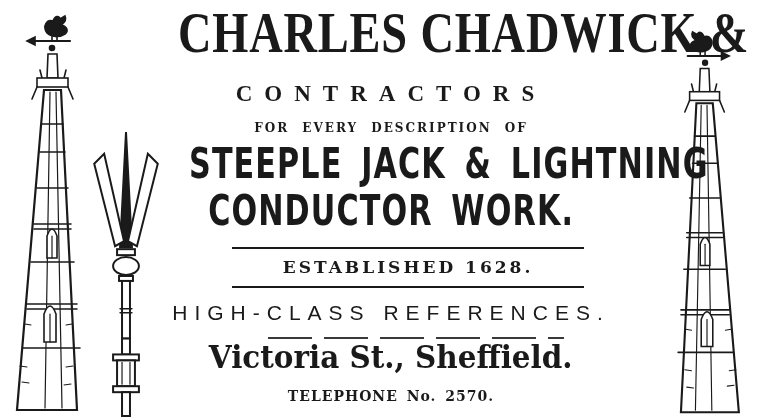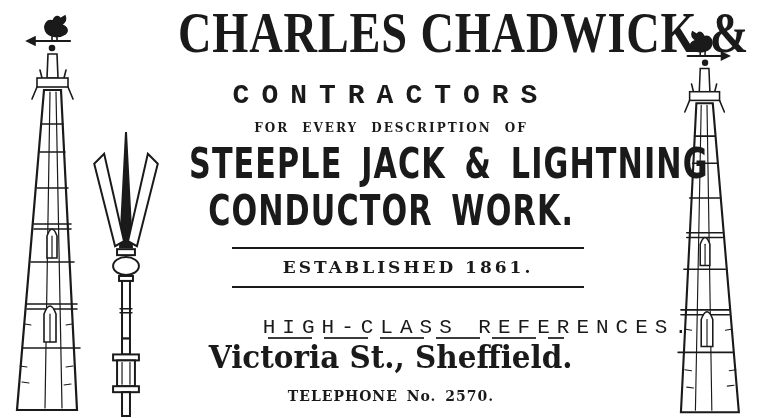--- a/index.html
+++ b/index.html
@@ -21,23 +21,23 @@
     font-family:"Liberation Serif", serif;
     font-weight:700;
     font-size:58px;
     letter-spacing:1px;
     line-height:1.0;
   }
   .company .stretch{transform:scaleX(0.80);}
 
   .trade{
     top:82px;
-    font-family:Liberation Mono, monospace;
-    font-weight:700;
-    font-size:28px;
+    font-family:Liberation Serif, serif;
+    font-weight:700;
+    font-size:23px;
     letter-spacing:12px;
     line-height:1.0;
   }
   .qualifier{
     top:121px;
     font-family:"DejaVu Serif", serif;
     font-weight:700;
     font-size:12px;
     letter-spacing:2px;
     word-spacing:7px;
@@ -63,26 +63,25 @@
   }
   .estab-text{
     font-family:"DejaVu Serif", serif;
     font-weight:700;
     font-size:17px;
     letter-spacing:3px;
     white-space:nowrap;
   }
 
   .references{
-    top:316px;
-    font-family:Liberation Mono, monospace;
+    top:301px;
+    font-family:Liberation Sans, sans-serif;
     font-weight:500;
     font-size:21px;
     letter-spacing:7px;
-    text-align:right;
   }
 
   .dash-rule{
     top:337px;left:268px;width:296px;height:2px;
     background:repeating-linear-gradient(90deg,#3a3a3a 0 44px,transparent 44px 56px);
   }
 
   .address{
     top:341px;
     font-family:"DejaVu Serif", serif;
@@ -182,21 +181,21 @@
 
   <div class="abs txt service service1">
     <span class="stretch">STEEPLE JACK &amp; LIGHTNING</span>
   </div>
 
   <div class="abs txt service service2">
     <span class="stretch">CONDUCTOR WORK.</span>
   </div>
 
   <div class="abs estab-box">
-    <span class="estab-text">ESTABLISHED 1861.</span>
+    <span class="estab-text">ESTABLISHED 1628.</span>
   </div>
 
   <div class="abs txt references">HIGH-CLASS REFERENCES.</div>
 
   <div class="abs dash-rule"></div>
 
   <div class="abs txt address">
     <span class="stretch">Victoria St., Sheffield.</span>
   </div>
 

